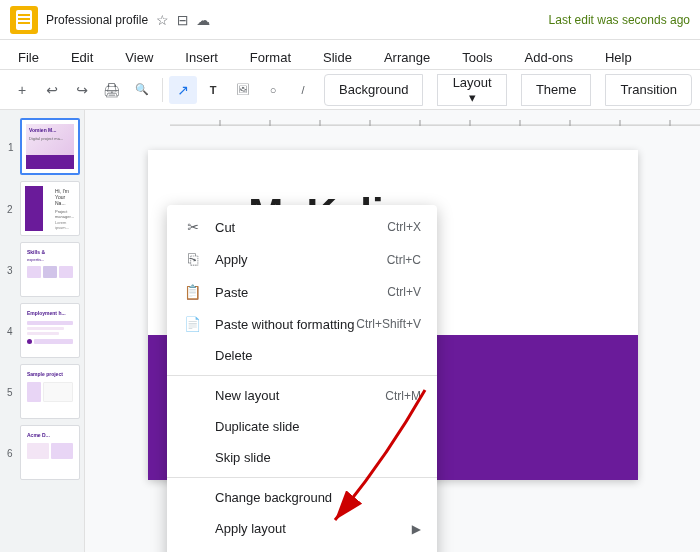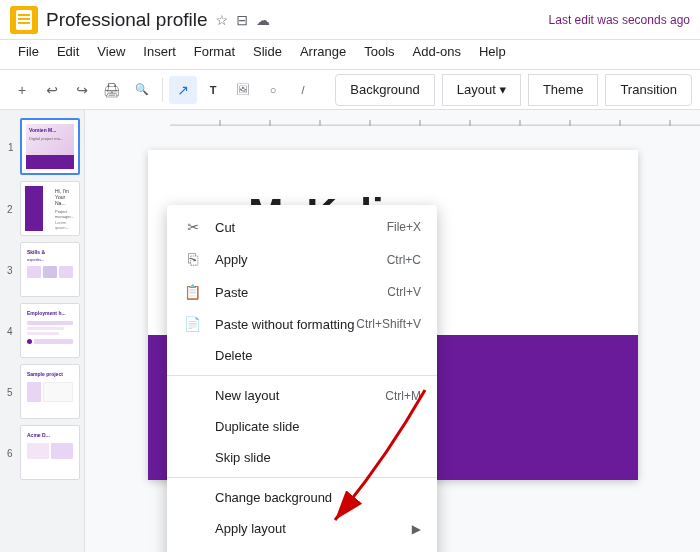--- a/index.html
+++ b/index.html
@@ -44,49 +44,49 @@
       content: '';
       position: absolute;
       top: 4px;
       left: 2px;
       right: 2px;
       height: 2px;
       background: #F4B400;
       box-shadow: 0 4px 0 #F4B400, 0 8px 0 #F4B400;
     }
     .title-text {
-      font-size: 19px;
+      font-size: 12px;
       color: #202124;
       margin-right: 8px;
     }
     .title-icons {
       display: flex;
       align-items: center;
       gap: 8px;
       margin-right: auto;
     }
     .title-icon {
       color: #5f6368;
       font-size: 14px;
     }
     .last-edit {
       font-size: 12px;
-      color: #701a75;
+      color: #4d7c0f;
       text-decoration: none;
     }
 
     
     .menu-bar {
       display: flex;
-      align-items: flex-start;
+      align-items: flex-end;
       padding: 0 10px;
       background: #fff;
       height: 30px;
       border-bottom: 1px solid #e0e0e0;
-      gap: 2px;
+      gap: 16px;
     }
     .menu-item {
       padding: 4px 8px;
       color: #202124;
       font-size: 13px;
       cursor: pointer;
       border-radius: 3px;
     }
 
     
@@ -120,21 +120,21 @@
       cursor: pointer;
       color: #5f6368;
       font-size: 14px;
     }
     .toolbar-btn.active { background: #e8f0fe; color: #1a73e8; }
 
     
     .right-toolbar {
       display: flex;
       align-items: center;
-      gap: 8px;
+      gap: 15px;
     }
     .rt-btn {
       padding: 6px 14px;
       font-size: 13px;
       color: #202124;
       background: #fff;
       border: 1px solid #dadce0;
       cursor: pointer;
       height: 32px;
       display: flex;
@@ -466,21 +466,21 @@
       <div class="slide-main-text">en McKalin</div>
       <div class="slide-sub-text">ect manager</div>
       <div class="slide-purple-block"></div>
     </div>
 
     <div class="context-menu">
 
       <div class="ctx-item">
         <span class="ctx-icon">✂</span>
         <span class="ctx-item-label">Cut</span>
-        <span class="ctx-shortcut">File+X</span>
+        <span class="ctx-shortcut">Ctrl+X</span>
       </div>
 
       <div class="ctx-item">
         <span class="ctx-icon">⎘</span>
         <span class="ctx-item-label">Apply</span>
         <span class="ctx-shortcut">Ctrl+C</span>
       </div>
 
       <div class="ctx-item">
         <span class="ctx-icon">📋</span>

